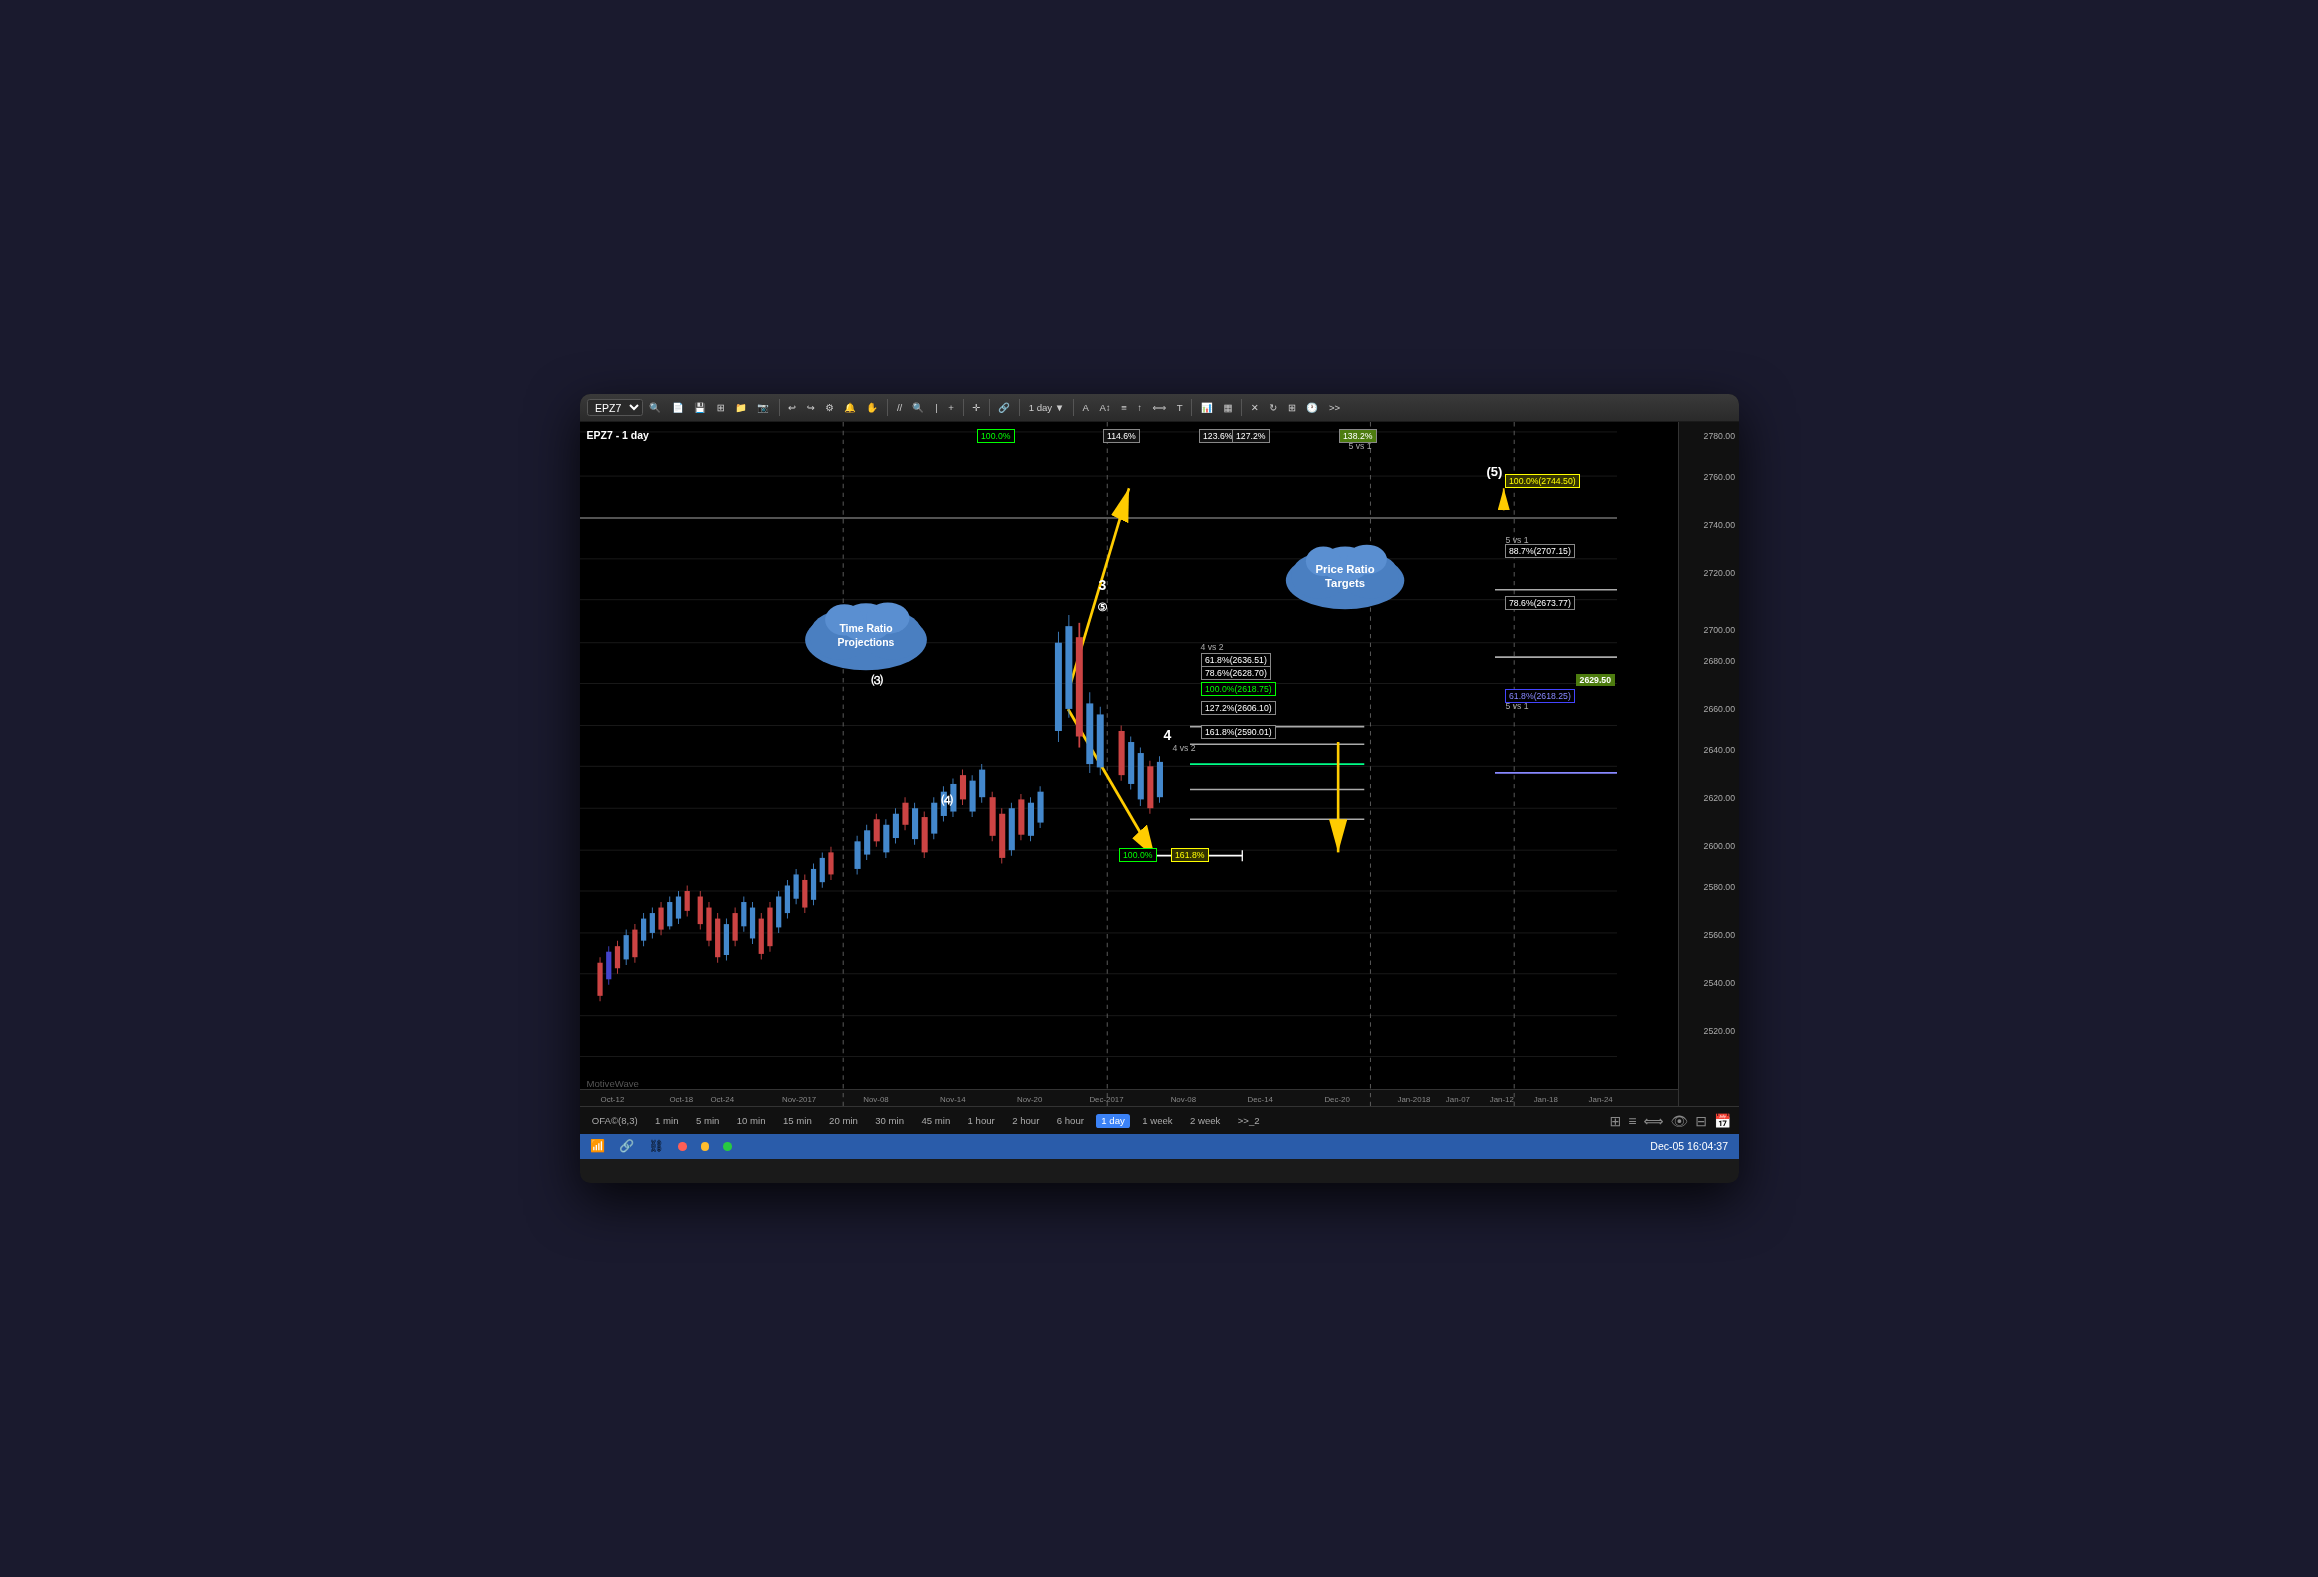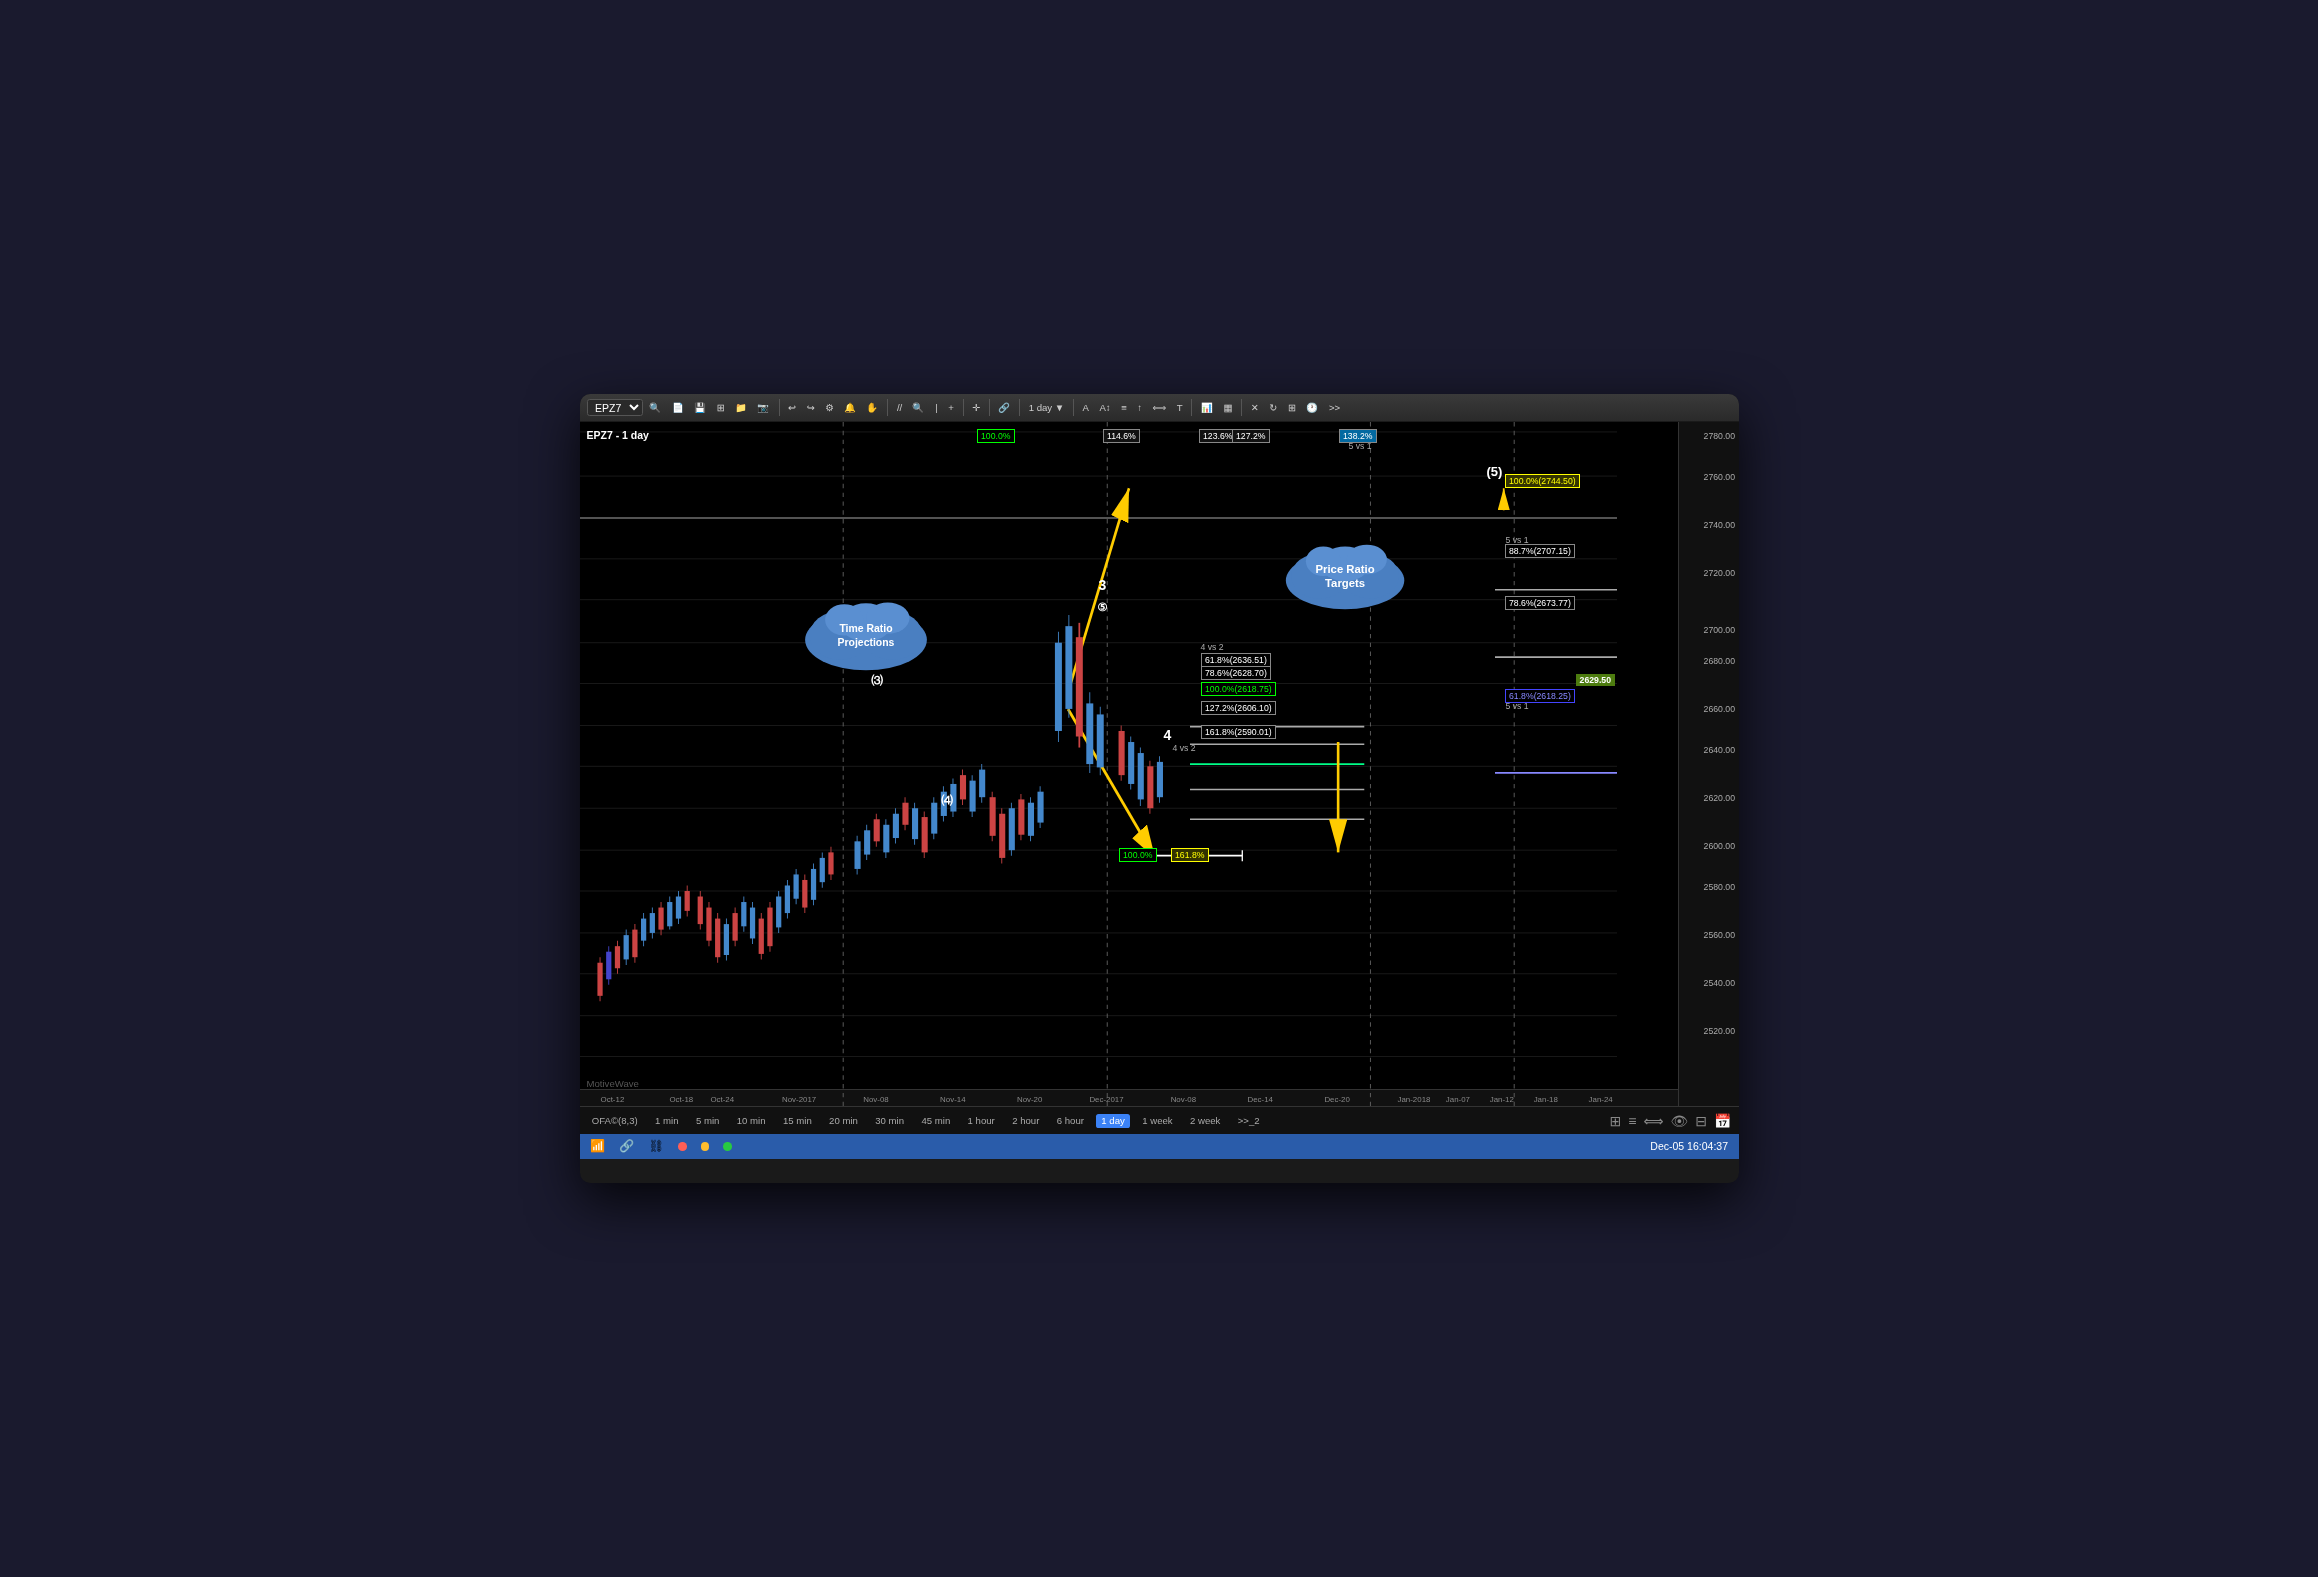--- a/index.html
+++ b/index.html
@@ -438,21 +438,21 @@
         <rect x="651" y="312" width="7" height="38" fill="#cc4444"></rect>
         <line x1="654" y1="307" x2="654" y2="355" stroke="#cc4444" stroke-width="1"></line>
         <rect x="662" y="308" width="7" height="32" fill="#4488cc"></rect>
         <line x1="665" y1="303" x2="665" y2="345" stroke="#4488cc" stroke-width="1"></line>
       </svg>
 
       <div class="price-tag price-tag-green" style="position:absolute; top:7px; left:397px; font-size:8.7px;">100.0%</div>
       <div class="price-tag" style="position:absolute; top:7px; left:523px; font-size:8.7px; color:#fff; background:#111; border-color:#888;">114.6%</div>
       <div class="price-tag" style="position:absolute; top:7px; left:619px; font-size:8.7px; color:#fff; background:#111; border-color:#888;">123.6%</div>
       <div class="price-tag" style="position:absolute; top:7px; left:652px; font-size:8.7px; color:#fff; background:#111; border-color:#888;">127.2%</div>
-      <div class="price-tag" style="position:absolute; top:7px; left:759px; font-size:8.7px; color:#fff; background:#0369a1; border-color:#888;">138.2%</div>
+      <div class="price-tag" style="position:absolute; top:7px; left:759px; font-size:8.7px; color:#fff; background:#4d7c0f; border-color:#888;">138.2%</div>
       <div class="annotation-text" style="top:19px; left:769px; font-size:8.7px; color:#aaa;">5 vs 1</div>
 
       <div class="price-tag" style="position:absolute; top:231px; left:621px; font-size:8.7px;">61.8%(2636.51)</div>
       <div class="price-tag" style="position:absolute; top:244px; left:621px; font-size:8.7px;">78.6%(2628.70)</div>
       <div class="price-tag price-tag-green" style="position:absolute; top:260px; left:621px; font-size:8.7px;">100.0%(2618.75)</div>
       <div class="price-tag" style="position:absolute; top:279px; left:621px; font-size:8.7px;">127.2%(2606.10)</div>
       <div class="price-tag" style="position:absolute; top:303px; left:621px; font-size:8.7px;">161.8%(2590.01)</div>
 
       <div class="annotation-text" style="top:220px; left:621px; font-size:8.7px; color:#aaa;">4 vs 2</div>
 

